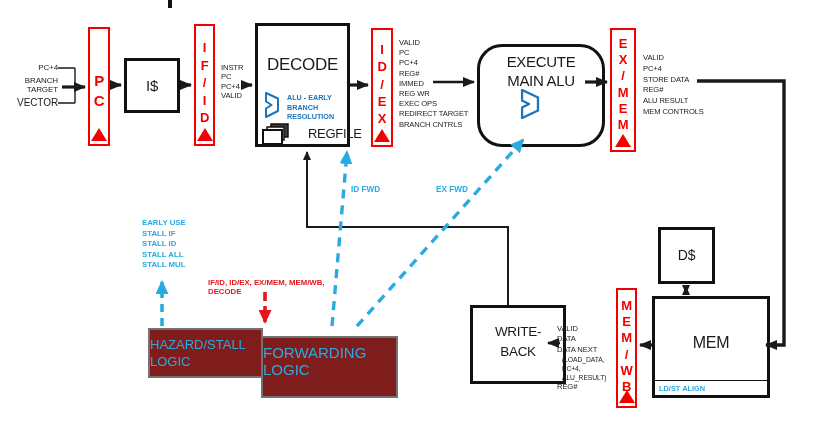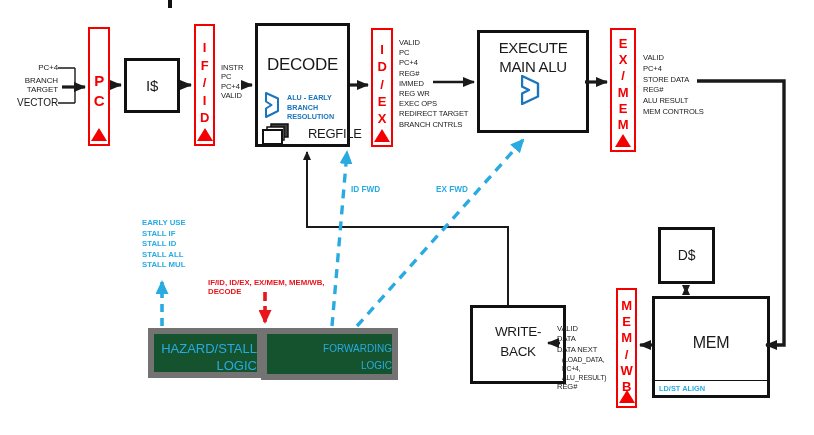--- a/index.html
+++ b/index.html
@@ -13,22 +13,22 @@
   .blk{position:absolute;border:3px solid #111;background:#fff;box-sizing:border-box;}
   .blk-title{position:absolute;left:0;right:0;text-align:center;letter-spacing:-0.3px;}
   
   .reg{position:absolute;border:2px solid #F40000;background:#fff;box-sizing:border-box;text-align:center;}
   .reg-letters{white-space:pre-line;color:#F40000;font-weight:700;letter-spacing:-0.3px;}
   .tri{position:absolute;left:50%;transform:translateX(-50%);bottom:3px;width:0;height:0;
        border-left:8px solid transparent;border-right:8px solid transparent;border-bottom:13px solid #F40000;}
   
   .bus{position:absolute;font-size:7.6px;line-height:10.2px;letter-spacing:-0.1px;white-space:pre-line;color:#1a1a1a;}
   
-  .cyanbox{position:absolute;border:6px solid #737373;background:#14532d;box-sizing:border-box;
-           color:#29ABE2;text-align:right;white-space:pre-line;}
+  .cyanbox{position:absolute;border:2px solid #737373;background:#7f1d1d;box-sizing:border-box;
+           color:#29ABE2;text-align:left;white-space:pre-line;}
   .cy{color:#29ABE2;font-weight:700;}
   .rd{color:#E8151C;font-weight:700;}
   .bl{color:#1B75BC;font-weight:700;}
   .wires{position:absolute;left:0;top:0;pointer-events:none;}
 </style>
 </head>
 <body>
 
 <div class="canvas">
 
@@ -91,21 +91,21 @@
   <div class="bus" style="left:399px;top:38px;line-height:10.2px;">VALID
 PC
 PC+4
 REG#
 IMMED
 REG WR
 EXEC OPS
 REDIRECT TARGET
 BRANCH CNTRLS</div>
 
-  <div class="blk" style="left:477px;top:30px;width:112px;height:103px;">
+  <div class="blk" style="left:477px;top:44px;width:128px;height:103px;border-radius:25px;">
     <div class="blk-title pre" style="top:5px;font-size:15px;line-height:19px;">EXECUTE
 MAIN ALU</div>
     <svg class="abs" width="22" height="30" viewBox="0 0 22 30" style="left:41px;top:42px;">
       <path d="M1,1 L17,8.5 L17,21.5 L1,29 L1,18.5 L8,15 L1,11.5 Z" fill="#fff" stroke="#1B75BC" stroke-width="2.4" stroke-linejoin="round"></path>
     </svg>
   </div>
 
   <div class="reg" style="left:610px;top:28px;width:26px;height:124px;">
     <div class="reg-letters" style="font-size:13px;line-height:16.2px;padding-top:6px;">E
 X
@@ -151,21 +151,21 @@
   <div class="bus" style="left:557px;top:324px;line-height:10.3px;">VALID
 DATA
 DATA NEXT</div>
   <div class="bus" style="left:562px;top:356px;font-size:6.8px;line-height:8.8px;">(LOAD_DATA,
 PC+4,
 ALU_RESULT)</div>
   <div class="bus" style="left:557px;top:382px;">REG#</div>
 
   <div class="cyanbox" style="left:148px;top:328px;width:115px;height:50px;font-size:13px;line-height:16.5px;padding-top:7px;">HAZARD/STALL
 LOGIC</div>
-  <div class="cyanbox" style="left:261px;top:328px;width:137px;height:52px;font-size:10px;line-height:16.5px;padding-top:7px;">FORWARDING
+  <div class="cyanbox" style="left:261px;top:336px;width:137px;height:62px;font-size:15px;line-height:16.5px;padding-top:7px;">FORWARDING
 LOGIC</div>
 
   <div class="abs cy pre" style="left:142px;top:218px;font-size:7.8px;line-height:10.6px;">EARLY USE
 STALL IF
 STALL ID
 STALL ALL
 STALL MUL</div>
   <div class="abs rd pre" style="left:208px;top:278px;font-size:7.8px;line-height:9.4px;">IF/ID, ID/EX, EX/MEM, MEM/WB,
 DECODE</div>
   <div class="abs cy" style="left:351px;top:185px;font-size:8.2px;">ID FWD</div>

